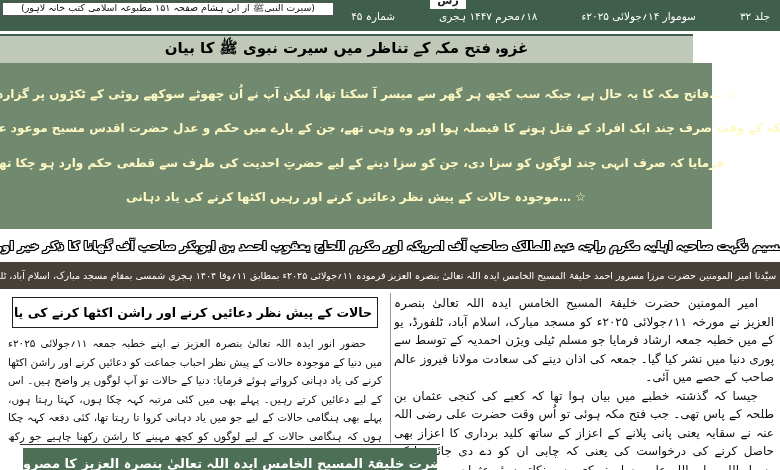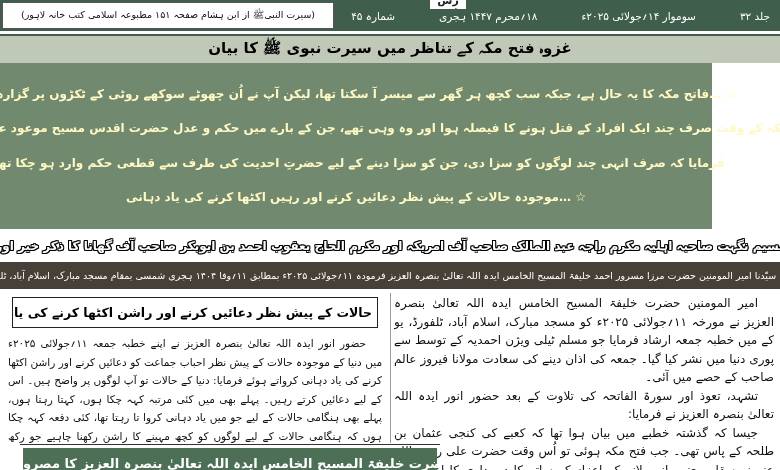--- a/index.html
+++ b/index.html
@@ -11,33 +11,33 @@
   }
   
   .masthead {
     position:absolute; top:0; left:0; width:780px; height:31px;
     background:#3f5f4c; color:#fff; display:flex; align-items:center;
     justify-content:space-between; padding:0 10px 0 334px; font-size:10.5px;
   }
   .masthead .seg { white-space:nowrap;padding-left:44px; }
   .masthead .sep { width:1px; height:15px; background:rgba(255,255,255,.85); }
   .ref-box {
-    position:absolute; top:2px; right:446px; left:2px; height:27px;
+    position:absolute; top:2px; right:446px; left:2px; height:14px;
     background:#fff; border:1px solid #555; display:flex; align-items:center;
     justify-content:center; font-size:9.5px; color:#111; white-space:nowrap; overflow:hidden;
   }
   .top-fragment {
     position:absolute; top:0; right:314px; width:36px; height:9px;
     background:#fff; overflow:hidden; font-size:11px; font-weight:bold; color:#222;
     line-height:9px; text-align:center;
   }
   .top-fragment span { display:inline-block; transform:translateY(-4px); }
   
   .title-band {
-    position:absolute; top:34px; left:0; width:780px; height:29px;
+    position:absolute; top:34px; left:0; width:693px; height:29px;
     background:#c0c9b7; border-top:2px solid #3f5f4c;
     display:flex; align-items:center; justify-content:center;
     font-size:15px; font-weight:bold; color:#000; white-space:nowrap;
   }
   
   .star-block {
     position:absolute; top:63px; left:0; width:712px; height:166px;
     background:#71896e; color:#fef9c3; display:flex; flex-direction:column;
     justify-content:space-evenly; padding:4px 6px; text-align:center;font-weight:bold;
   }
@@ -131,21 +131,20 @@
   </div>
 
   <div class="summary-bar">
     <span>خلاصہ خطبہ جمعہ سیّدنا امیر المومنین حضرت مرزا مسرور احمد خلیفۃ المسیح الخامس ایدہ اللہ تعالیٰ بنصرہ العزیز فرمودہ ۱۱؍جولائی ۲۰۲۵ء بمطابق ۱۱؍وفا ۱۴۰۴ ہجری شمسی بمقام مسجد مبارک، اسلام آباد، ٹلفورڈ (سرے)، یو کے</span>
   </div>
 
   <div class="col-divider"></div>
 
   <div class="col-right">
     <p>امیر المومنین حضرت خلیفۃ المسیح الخامس ایدہ اللہ تعالیٰ بنصرہ العزیز نے مورخہ ۱۱؍جولائی ۲۰۲۵ء کو مسجد مبارک، اسلام آباد، ٹلفورڈ، یو کے میں خطبہ جمعہ ارشاد فرمایا جو مسلم ٹیلی ویژن احمدیہ کے توسط سے پوری دنیا میں نشر کیا گیا۔ جمعہ کی اذان دینے کی سعادت مولانا فیروز عالم صاحب کے حصے میں آئی۔</p>
-    <p>تشہد، تعوذ اور سورۃ الفاتحہ کی تلاوت کے بعد حضور انور ایدہ اللہ تعالیٰ بنصرہ العزیز نے فرمایا:</p>
     <p>جیسا کہ گذشتہ خطبے میں بیان ہوا تھا کہ کعبے کی کنجی عثمان بن طلحہ کے پاس تھی۔ جب فتح مکہ ہوئی تو اُس وقت حضرت علی رضی اللہ عنہ نے سقایہ یعنی پانی پلانے کے اعزاز کے ساتھ کلید برداری کا اعزاز بھی حاصل کرنے کی درخواست کی یعنی کہ چابی ان کو دے دی جائے۔ لیکن رسول اللہ صلی اللہ علیہ وسلم نے کعبے سے نکلتے ہوئے عثمان بن طلحہ کو بلایا اور اُس کو چابی واپس کرتے ہوئے فرمایا: اَلْیَوْمُ یَوْمُ بِرٍّ وَّ وَفَاءٍ کہ آج نیکی اور ایفائے عہد کا دن ہے۔ اُس وقت عثمان بن طلحہ مسلمان ہو چکے تھے۔</p>
 
   </div>
 
   <div class="col-left">
     <div class="heading-box">
       <span>موجودہ حالات کے پیش نظر دعائیں کرنے اور راشن اکٹھا کرنے کی یاد دہانی</span>
     </div>
     <div class="left-body">حضور انور ایدہ اللہ تعالیٰ بنصرہ العزیز نے اپنے خطبہ جمعہ ۱۱؍جولائی ۲۰۲۵ء میں دنیا کے موجودہ حالات کے پیش نظر احباب جماعت کو دعائیں کرنے اور راشن اکٹھا کرنے کی یاد دہانی کرواتے ہوئے فرمایا: دنیا کے حالات تو آپ لوگوں پر واضح ہیں۔ اس کے لیے دعائیں کرتے رہیں۔ پہلے بھی میں کئی مرتبہ کہہ چکا ہوں، کہتا رہتا ہوں، پہلے بھی ہنگامی حالات کے لیے جو میں یاد دہانی کروا تا رہتا تھا، کئی دفعہ کہہ چکا ہوں کہ ہنگامی حالات کے لیے لوگوں کو کچھ مہینے کا راشن رکھنا چاہیے جو رکھ سکتے ہیں۔ اب تو بعض حکومتوں نے بھی اپنے لوگوں کو کہا ہے کہ تین مہینے کا راشن رکھیں۔ بہرحال اللہ تعالیٰ دنیا پر رحم کرے اور جنگ کے خطرناک، خوفناک حالات سے بچائے۔</div>
   </div>

